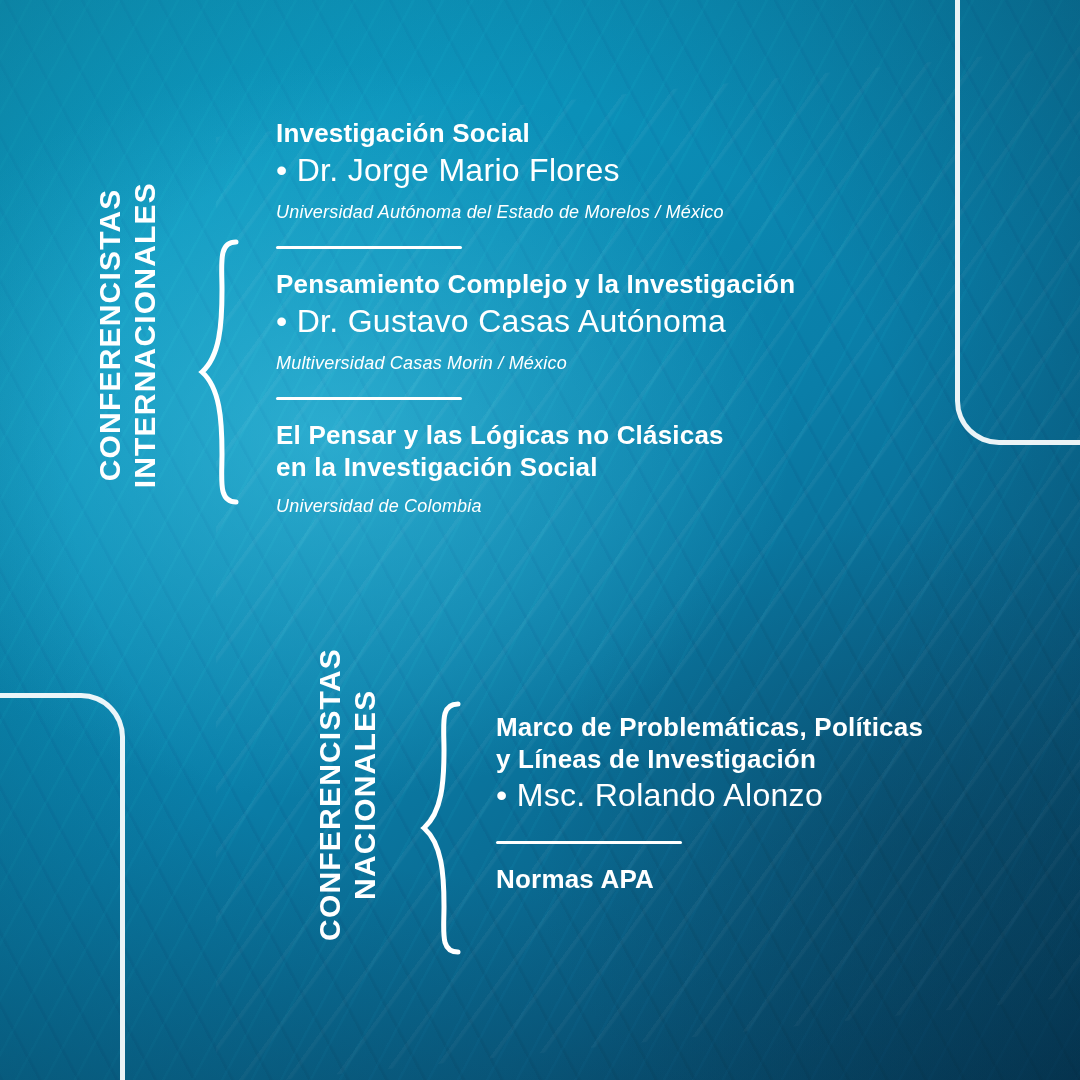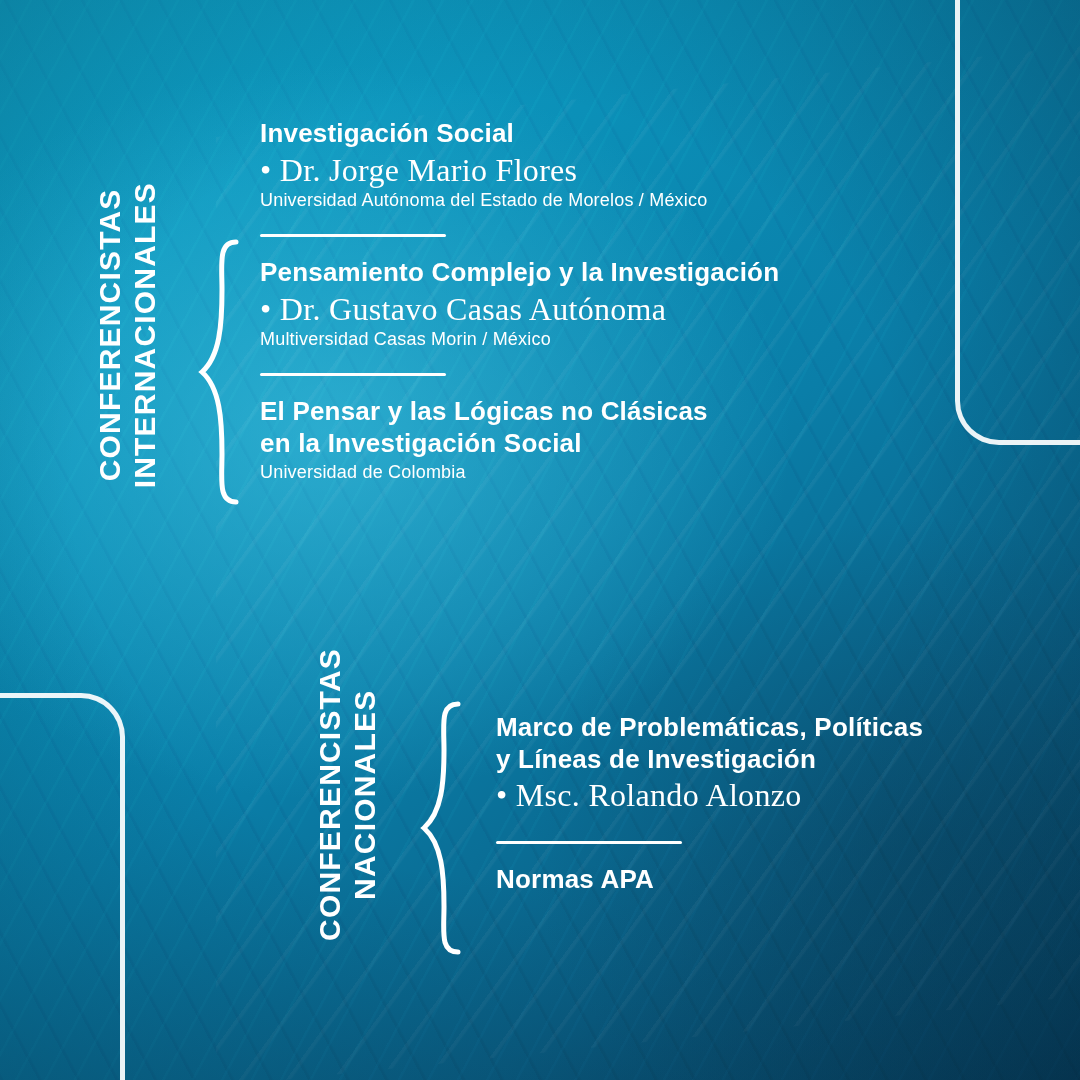--- a/index.html
+++ b/index.html
@@ -113,37 +113,37 @@
     white-space: pre-line;
     letter-spacing: 0.2px;
   }
   .entry-name {
     color: #ffffff;
     font-weight: 400;
     font-size: 32px;
     line-height: 1.18;
     margin: 0;
     letter-spacing: 0.3px;
-    font-family: Liberation Serif, serif;
   }
   .entry-affil {
     color: #ffffff;
+    font-style: italic;
     font-size: 18px;
     line-height: 1.25;
-    margin: 0 0 0 0;
+    margin: 12px 0 0 0;
     letter-spacing: 0.2px;
   }
   .divider {
     width: 186px;
     height: 3px;
     background: #ffffff;
     margin: 22px 0 20px 0;
     border-radius: 2px;
   }
-  #group-international { left: 260px; top: 118px; width: 640px; }
+  #group-international { left: 276px; top: 118px; width: 640px; }
   #group-national { left: 496px; top: 712px; width: 560px; }
   #group-national .divider { width: 186px; margin: 26px 0 20px 0; }
 </style>
 </head>
 <body>
 
 <div class="poster">
 
   <div class="texture"></div>
   <div class="texture2"></div>

